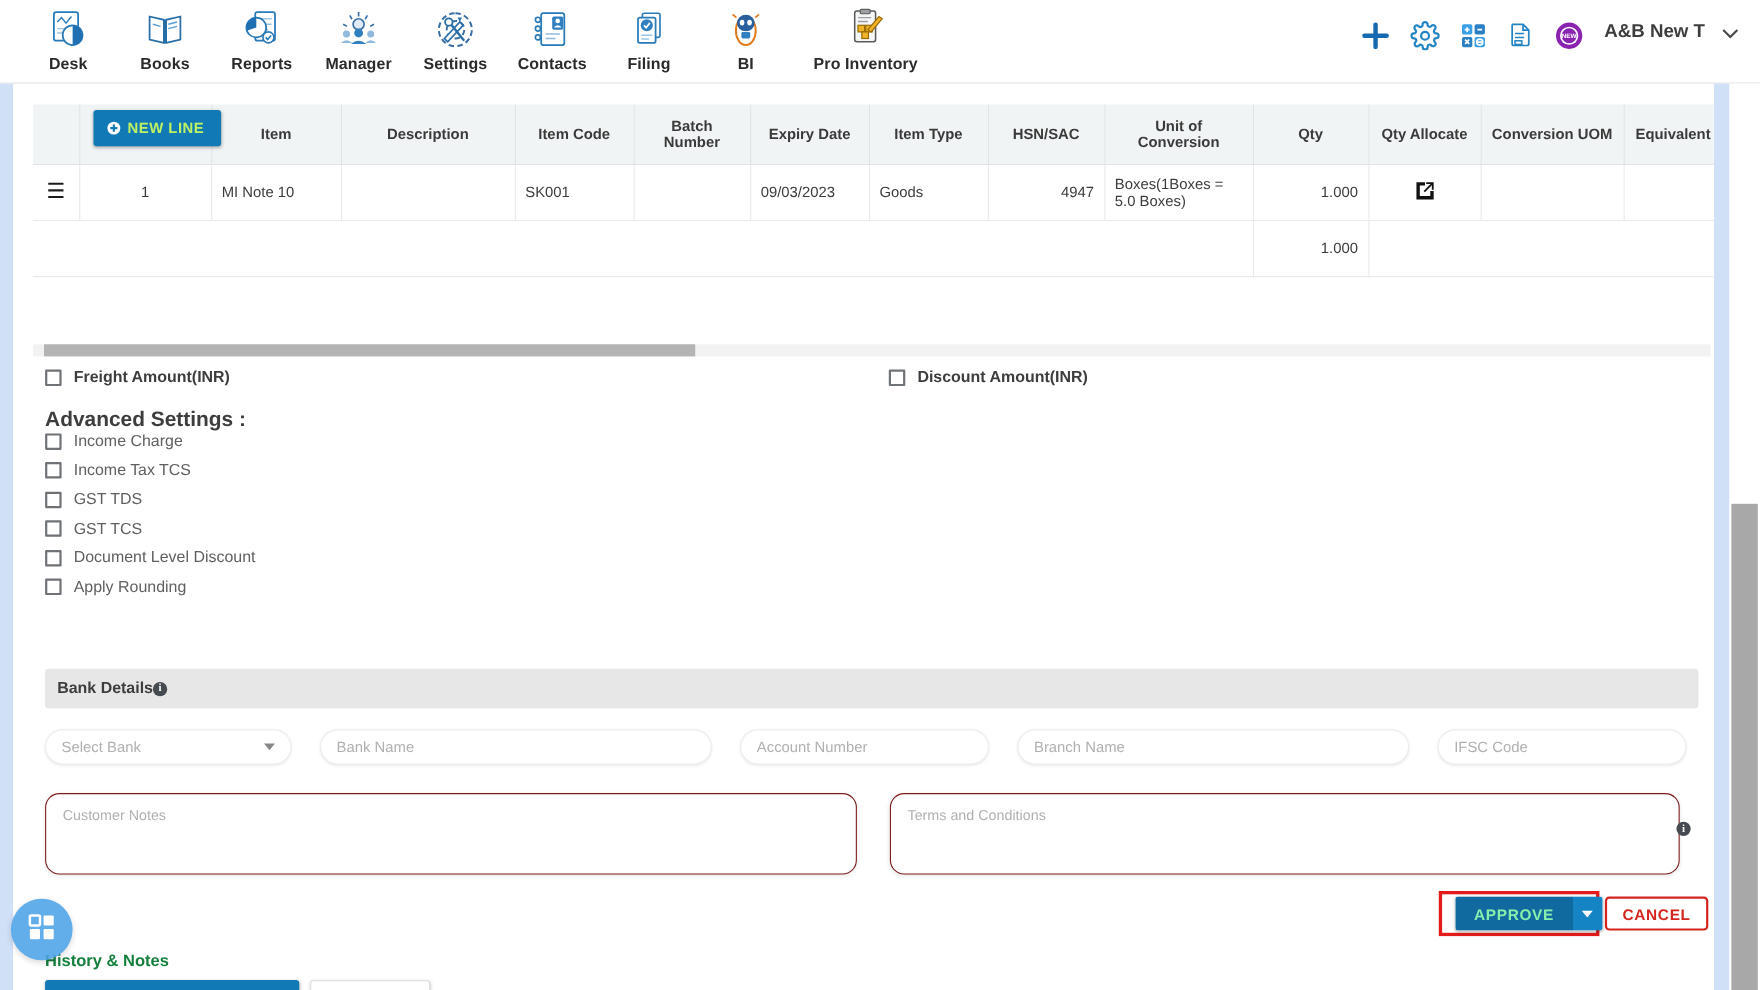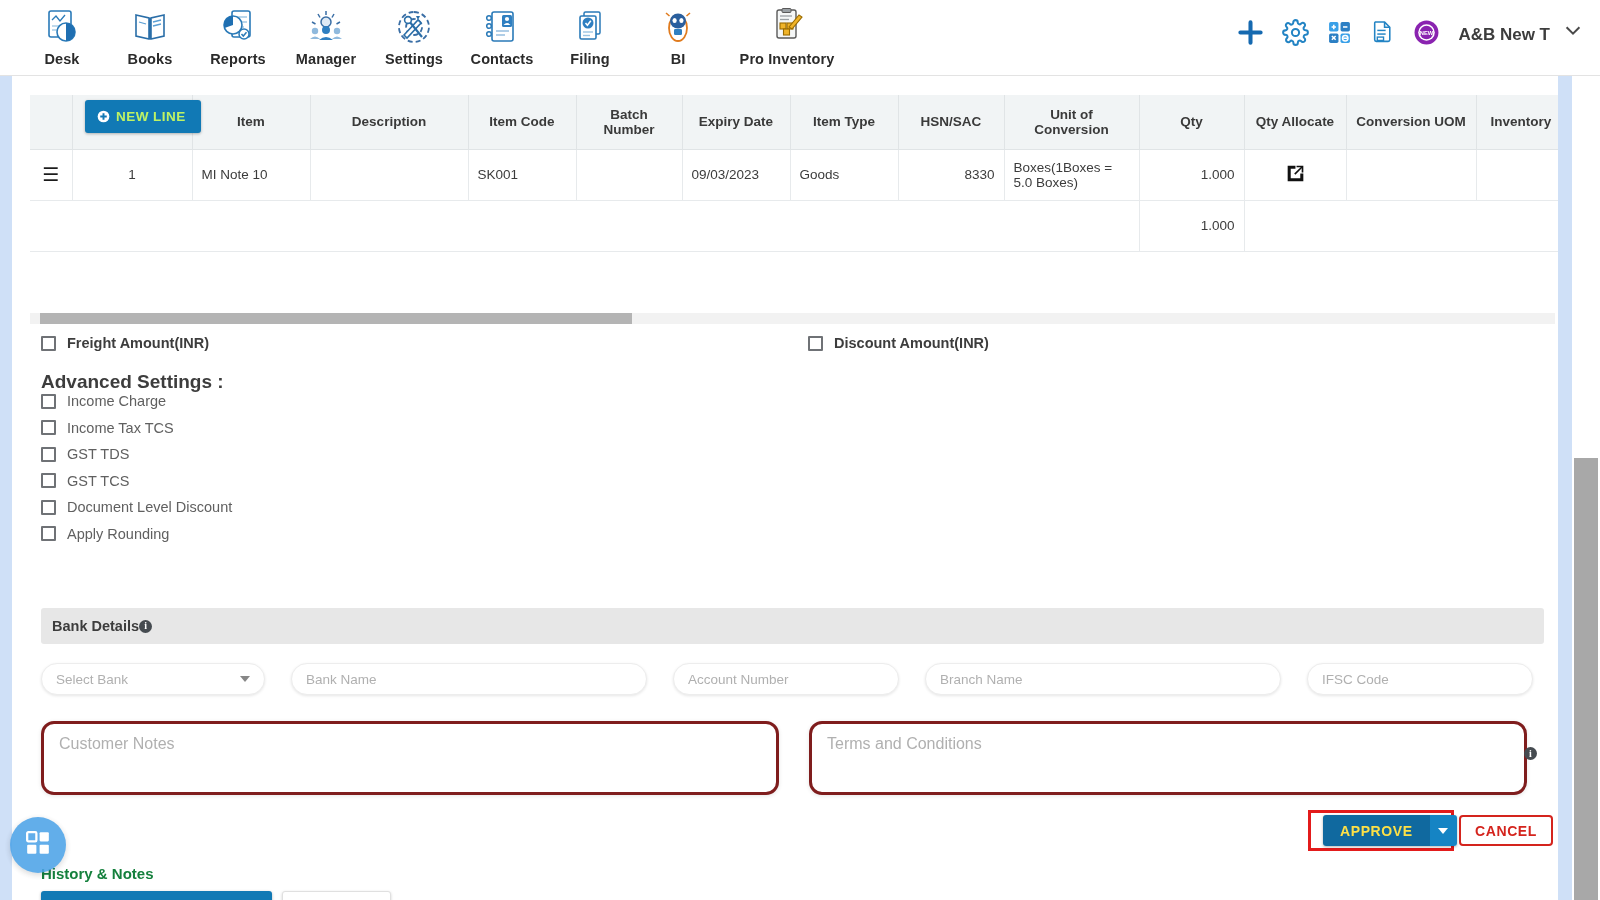--- a/index.html
+++ b/index.html
@@ -46,21 +46,21 @@
   .navitem .lbl {
     font-size: 14.5px; font-weight: bold; color: #2b2b2b; letter-spacing: .1px;
   }
   .navitem.wide { width: 130px; }
 
   .rightgroup {
     margin-left: auto; display: flex; align-items: center; gap: 18px;
     padding-right: 16px; height: 64px;
   }
   .ricon { cursor: pointer; display: flex; align-items: center; justify-content: center; }
-  .userwrap { display: flex; align-items: flex-end; gap: 12px; cursor: pointer; }
+  .userwrap { display: flex; align-items: flex-start; gap: 12px; cursor: pointer; }
   .username { font-size: 17px; font-weight: bold; color: #3d3d3d; white-space: nowrap; }
   .chev { color: #4a4a4a; }
 
   
   #content {
     position: absolute; left: 12px; top: 77px; width: 1546px; height: 823px;
     background: #ffffff; overflow: hidden;
   }
 
   
@@ -163,38 +163,38 @@
   .fld.sel { justify-content: space-between; cursor: pointer; }
   .w1 { width: 224px; } .w2 { width: 356px; } .w3 { width: 226px; }
   .caret-dn {
     width: 0; height: 0; border-left: 5px solid transparent; border-right: 5px solid transparent;
     border-top: 6px solid #878787;
   }
 
   
   .notes-row { position: absolute; left: 29px; top: 644px; width: 1503px; display: flex; gap: 30px; }
   .ta {
-    height: 74px; border: 3px solid #7f1d1d; border-radius: 13px; background: #fff;
+    height: 74px; border: 1px solid #7f1d1d; border-radius: 13px; background: #fff;
     box-shadow: 0 1px 4px rgba(0,0,0,.10);
-    padding: 11px 15px; font-size: 16px; color: #b0b0b0; cursor: text;
+    padding: 11px 15px; font-size: 13px; color: #b0b0b0; cursor: text;
   }
   .ta-l { width: 738px; } .ta-r { width: 718px; }
   .ta-info { position: absolute; left: 1512px; top: 670px; }
 
   
   .redbox {
     position: absolute; left: 1296px; top: 733px; width: 146px; height: 41px;
     border: 3px solid #e31b1b;
   }
   .approve-grp {
     position: absolute; left: 1311px; top: 738px; display: flex; align-items: stretch;
     border-radius: 3px; overflow: hidden; box-shadow: 0 1px 3px rgba(0,0,0,.3);
   }
   .approve-main {
-    background: #10699f; color: #fde047; border: none; cursor: pointer;
+    background: #10699f; color: #86efac; border: none; cursor: pointer;
     font-size: 14px; font-weight: bold; letter-spacing: .6px;
     padding: 0 17px; height: 31px; display:flex; align-items:center;
   }
   .approve-split {
     background: #1584c4; border: none; cursor: pointer; width: 27px; height: 31px;
     display: flex; align-items: center; justify-content: center;
   }
   .caret-wt { width: 0; height: 0; border-left: 5px solid transparent; border-right: 5px solid transparent; border-top: 6px solid #fff; }
   .cancel-btn {
     position: absolute; left: 1447px; top: 738px; height: 31px;
@@ -444,36 +444,36 @@
             <th class="c-desc">Description</th>
             <th class="c-code">Item Code</th>
             <th class="c-batch">Batch Number</th>
             <th class="c-exp">Expiry Date</th>
             <th class="c-type">Item Type</th>
             <th class="c-hsn" style="text-align:center">HSN/SAC</th>
             <th class="c-uoc">Unit of Conversion</th>
             <th class="c-qty" style="text-align:center">Qty</th>
             <th class="c-alloc">Qty Allocate</th>
             <th class="c-cuom">Conversion UOM</th>
-            <th class="c-equiv">Inventory</th>
+            <th class="c-equiv">Equivalent</th>
           </tr>
         </thead>
         <tbody>
           <tr>
             <td class="c-handle">
               <span class="hamb">☰</span>
             </td>
             <td class="c-sr">1</td>
             <td class="c-item">MI Note 10</td>
             <td class="c-desc"></td>
             <td class="c-code">SK001</td>
             <td class="c-batch"></td>
             <td class="c-exp">09/03/2023</td>
             <td class="c-type">Goods</td>
-            <td class="c-hsn">8330</td>
+            <td class="c-hsn">4947</td>
             <td class="c-uoc">Boxes(1Boxes = 5.0 Boxes)</td>
             <td class="c-qty">1.000</td>
             <td class="c-alloc">
               <span class="ext-icon">
                 <svg width="21" height="21" viewBox="0 0 24 24" fill="none" stroke="#111" stroke-width="1.9">
                     <path d="M4 4 h7 v1.6 H5.6 v12.8 h12.8 V13 H20 v7 H4z"></path>
                     <path d="M13.2 4 H20 v6.8"></path>
                     <line x1="19.4" y1="4.6" x2="11.2" y2="12.8"></line>
                   </svg>
               </span>

